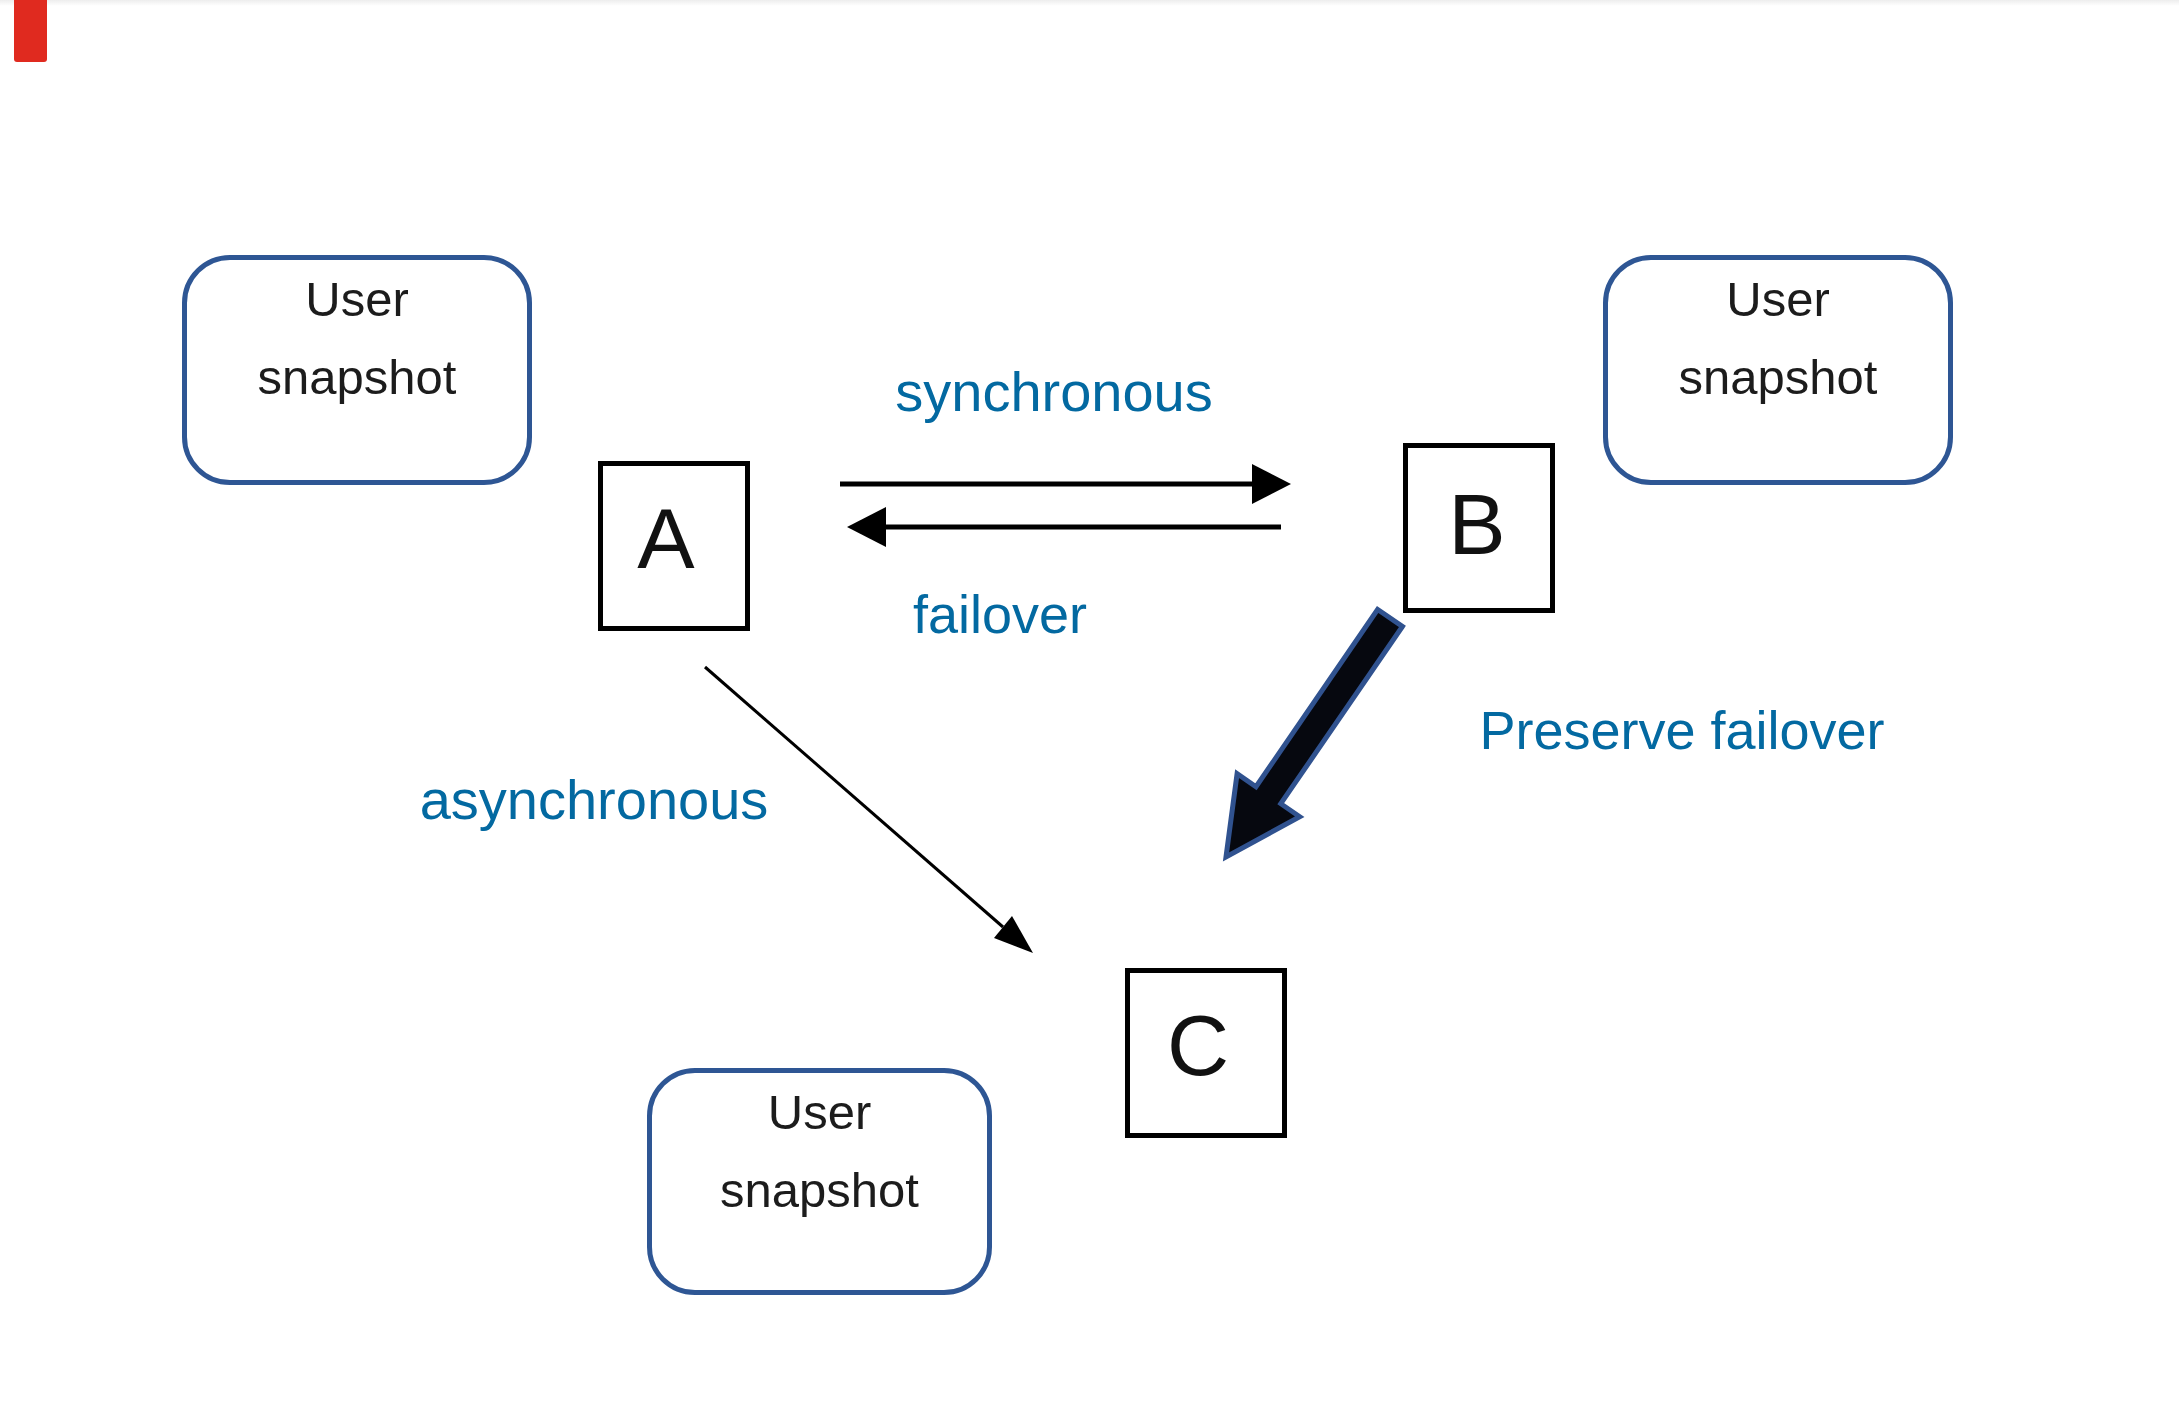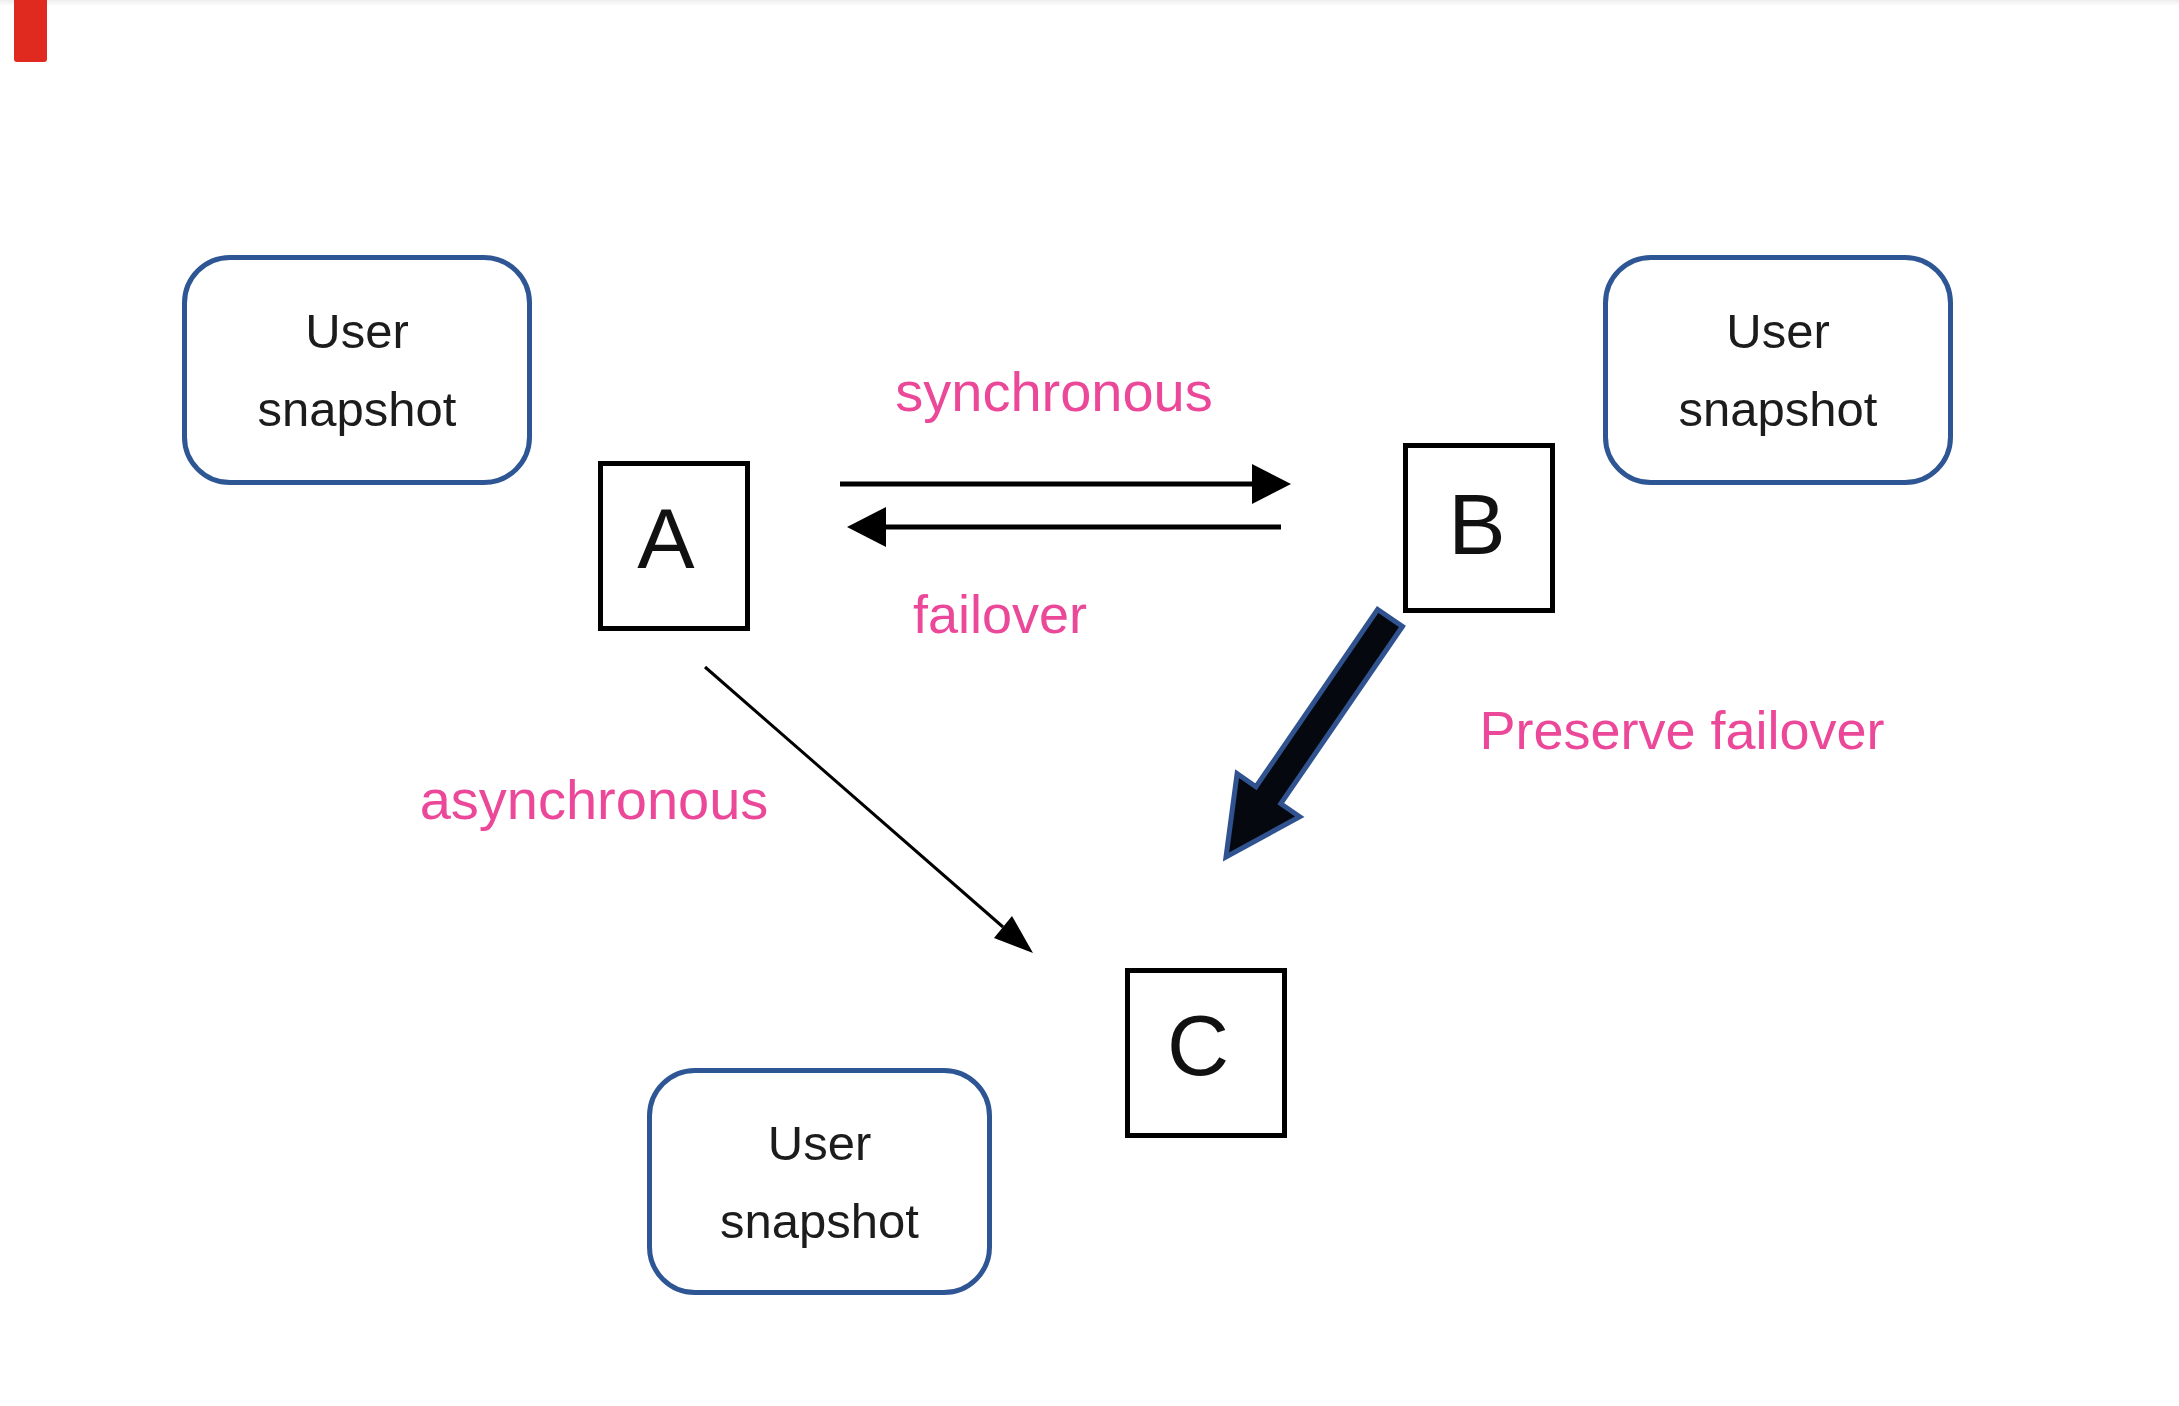--- a/index.html
+++ b/index.html
@@ -19,21 +19,21 @@
   .red-marker {
     position: absolute; left: 14px; top: 0; width: 33px; height: 62px;
     background: #e02a1f; border-radius: 0 0 3px 3px;
   }
   .snap {
     position: absolute;
     border: 5px solid #2e5694;
     border-radius: 48px;
     background: #ffffff;
     display: flex; flex-direction: column;
-    align-items: center; justify-content: center;
+    align-items: center; 
     font-size: 49px; line-height: 78px;
     color: #1c1c1c;
     text-align: center;
   }
   .snap-tl { left: 182px; top: 255px; width: 340px; height: 220px; }
   .snap-tr { left: 1603px; top: 255px; width: 340px; height: 220px; }
   .snap-b  { left: 647px; top: 1068px; width: 335px; height: 217px; }
   .node {
     position: absolute;
     border: 5px solid #000000;
@@ -43,21 +43,21 @@
   }
   .node span { transform: translate(-8px, -8px); }
   .node-a { left: 598px; top: 461px; width: 142px; height: 160px; }
   .node-b { left: 1403px; top: 443px; width: 142px; height: 160px; }
   .node-c { left: 1125px; top: 968px; width: 152px; height: 160px; }
   .node-b span { transform: translate(-2px, -4px); }
   .edge-label {
     position: absolute;
     white-space: nowrap;
     transform: translateX(-50%);
-    color: #ec4899;
+    color: #0369a1;
     line-height: 1.2;
   }
   .lbl-sync     { left: 1054px; top: 358px; font-size: 56px; }
   .lbl-failover { left: 1000px; top: 582px; font-size: 54px; }
   .lbl-async    { left: 594px;  top: 766px; font-size: 56px; text-align: right; }
   .lbl-preserve { left: 1682px; top: 698px; font-size: 54px; }
   svg.layer { position: absolute; left: 0; top: 0; }
 </style>
 </head>
 <body>

